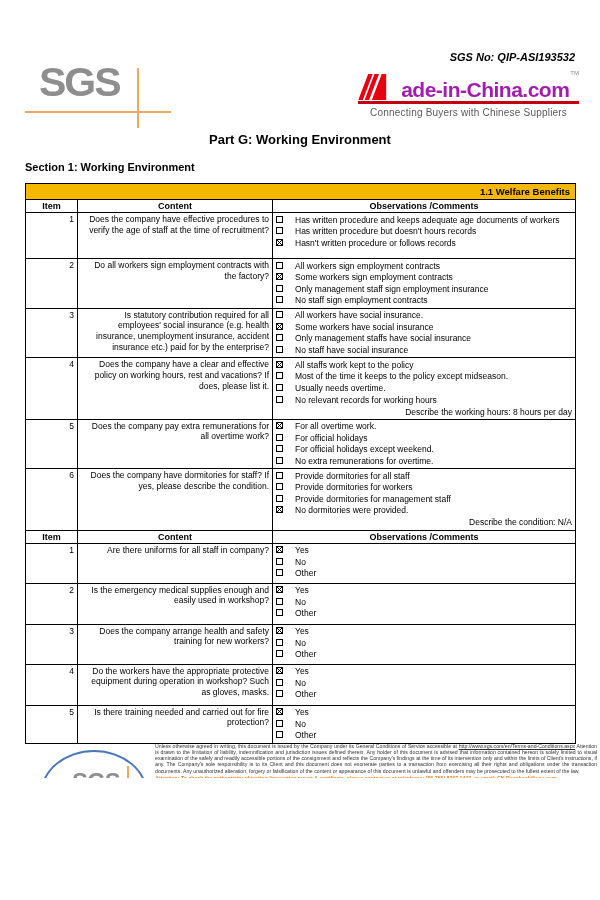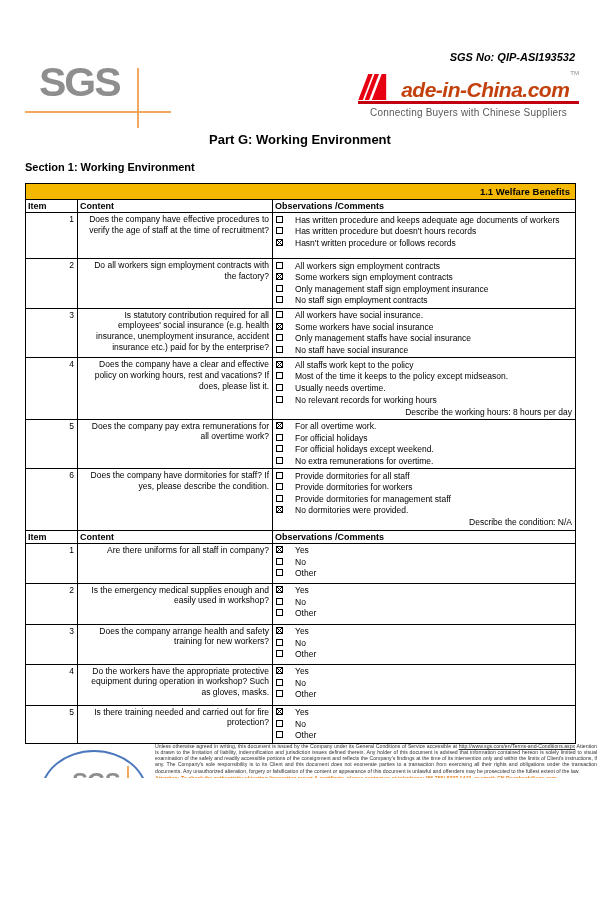--- a/index.html
+++ b/index.html
@@ -13,34 +13,34 @@
   .hdr-sgs { position:absolute; left:25px; top:60px; width:160px; height:72px; }
   .hdr-sgs .txt { position:absolute; left:14px; top:2px; font-size:41px; font-weight:bold;
                   color:#8e8e8e; letter-spacing:-2px; line-height:1; }
   .hdr-sgs .vline { position:absolute; left:112px; top:8px; width:2px; height:60px; background:#F2A95F; }
   .hdr-sgs .hline { position:absolute; left:0; top:51px; width:146px; height:2px; background:#F2A95F; }
 
   .hdr-mic { position:absolute; right:21px; top:73px; }
   .mic-row { display:flex; align-items:flex-end; border-bottom:3px solid #C30010;
              padding-bottom:1px; width:max-content; }
   .mic-m { width:42px; height:27px; margin-right:1px; }
-  .mic-text { font-size:21px; font-weight:bold; color:#c2410c; letter-spacing:-0.5px; line-height:1;font-style:italic; }
+  .mic-text { font-size:21px; font-weight:bold; color:#a21caf; letter-spacing:-0.5px; line-height:1; }
   .mic-tm { font-size:6px; color:#8a8a8a; align-self:flex-start; margin-top:-3px; margin-left:1px; }
   .mic-tagline { font-size:10px; color:#595959; margin-top:3px; letter-spacing:0.2px; text-align:center; }
 
   .part-title { position:absolute; top:132px; left:0; width:100%; text-align:center;
                 font-size:13px; font-weight:bold; }
   .section-title { position:absolute; top:161px; left:25px; font-size:11px; font-weight:bold; }
 
   
   .content { position:absolute; top:183px; left:25px; width:550px; }
   table.audit { width:100%; border-collapse:collapse; table-layout:fixed; }
   table.audit td { border:1px solid #000; font-size:8.5px; vertical-align:top; padding:1px 3px;text-align:right; }
   tr.sec-hdr td { background:#F5B800; font-weight:bold; font-size:9.5px; padding:2px 5px; height:15px; }
-  tr.col-hdr td { font-weight:bold; text-align:left; font-size:9px; height:13px;
+  tr.col-hdr td { font-weight:bold; text-align:center; font-size:9px; height:13px;
                   padding:1px 2px; vertical-align:middle; }
   td.item { text-align:center; vertical-align:middle; font-size:9px; }
   td.qcontent { padding:3px 4px 2px 5px; line-height:1.25; }
   td.obs { padding:2px 3px 2px 5px; }
   .opt { display:flex; gap:12px; align-items:flex-start; line-height:1.3; margin:0.5px 0; }
   .cb { flex:0 0 auto; width:7px; height:7px; border:1px solid #000; margin-top:1px; background:#fff; }
   .cb.checked { background-image:
       linear-gradient(45deg,  transparent 40%, #000 46%, #000 54%, transparent 60%),
       linear-gradient(135deg, transparent 40%, #000 46%, #000 54%, transparent 60%); }
   .note { line-height:1.3; margin-top:1px; }

